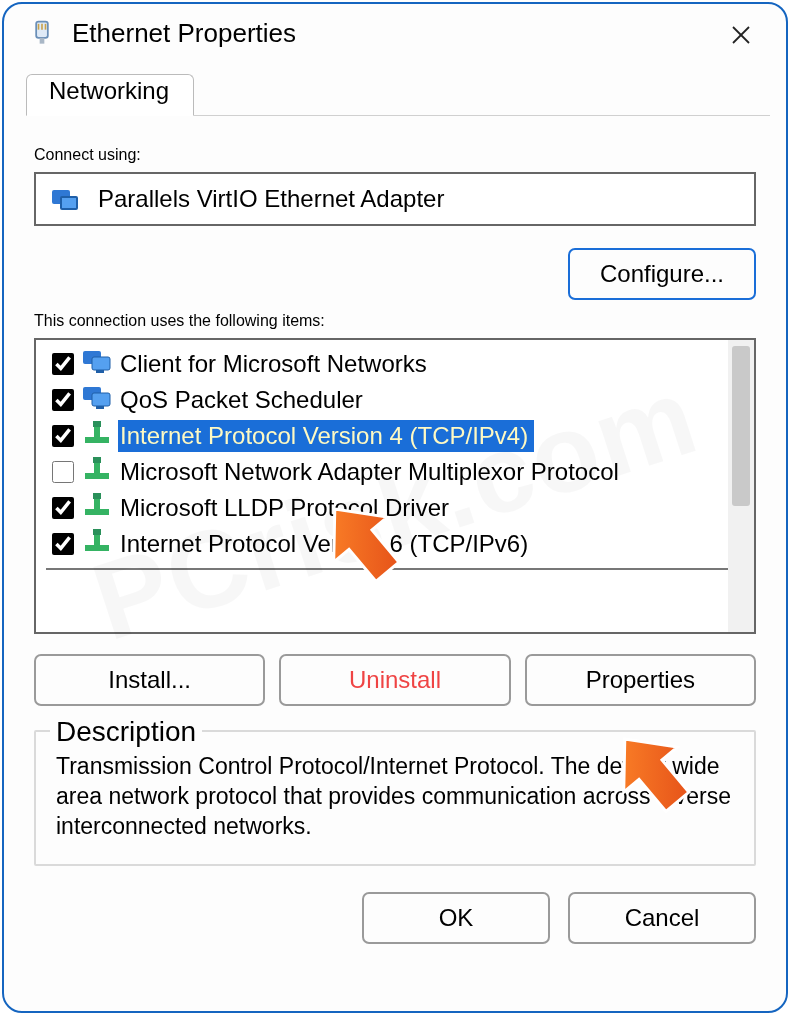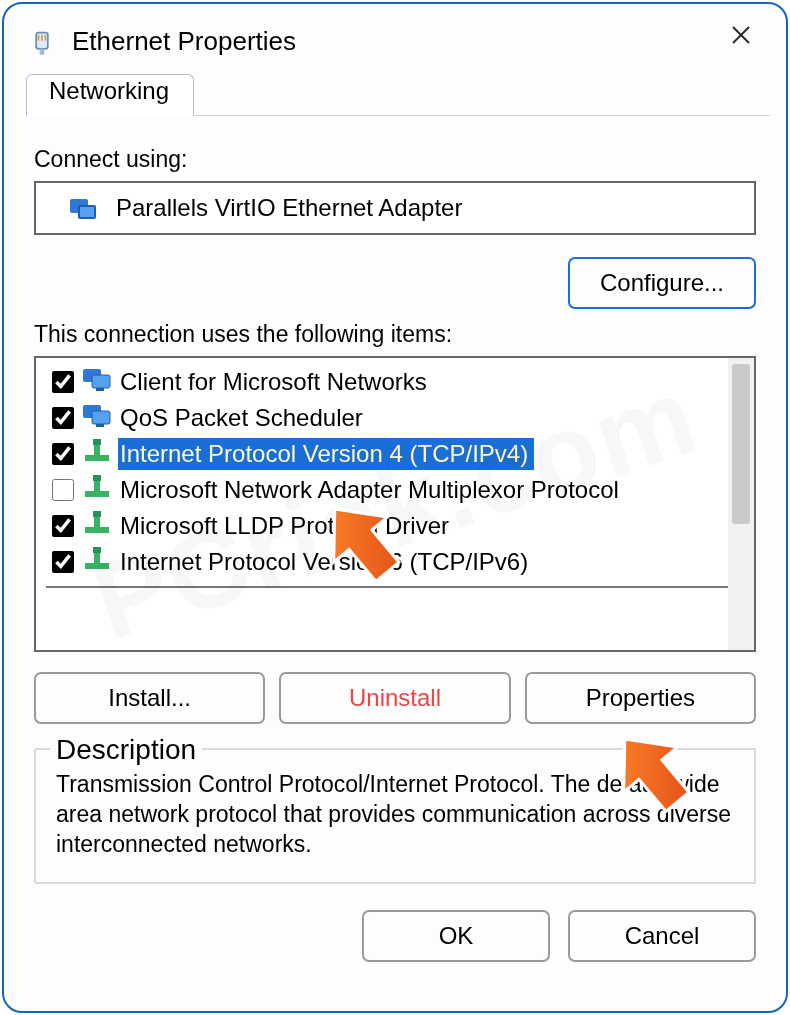--- a/index.html
+++ b/index.html
@@ -17,21 +17,21 @@
   }
   .outer-border {
     position: absolute;
     left: 2px; top: 2px; right: 2px; bottom: 2px;
     border: 2px solid #1565c0;
     border-radius: 20px;
     background: #fdfdfd;
   }
   .titlebar {
     display: flex;
-    align-items: flex-end;
+    align-items: flex-start;
     padding: 14px 22px 10px 24px;
     font-size: 26px;
   }
   .title-icon {
     width: 28px; height: 28px;
     margin-right: 16px;
   }
   .close-x {
     margin-left: auto;
     font-size: 26px;
@@ -51,24 +51,24 @@
     background: #fff;
     border: 1px solid #bbb;
     border-bottom: 1px solid #fff;
     border-radius: 6px 6px 0 0;
     padding: 2px 24px 10px 22px;
     font-size: 24px;
   }
   .body {
     padding: 18px 30px 0 30px;
   }
-  .label { font-size: 23px; margin: 12px 0 8px 0; }
+  .label { font-size: 16px; margin: 12px 0 8px 0; }
   .adapter-box {
     border: 2px solid #666;
-    padding: 10px 32px;
+    padding: 10px 14px;
     display: flex;
     align-items: center;
     background: #fff;
   }
   .adapter-icon {
     width: 34px; height: 30px; margin-right: 14px;
   }
   .cfg-row {
     display: flex; justify-content: flex-end;
     margin: 22px 0 6px 0;

